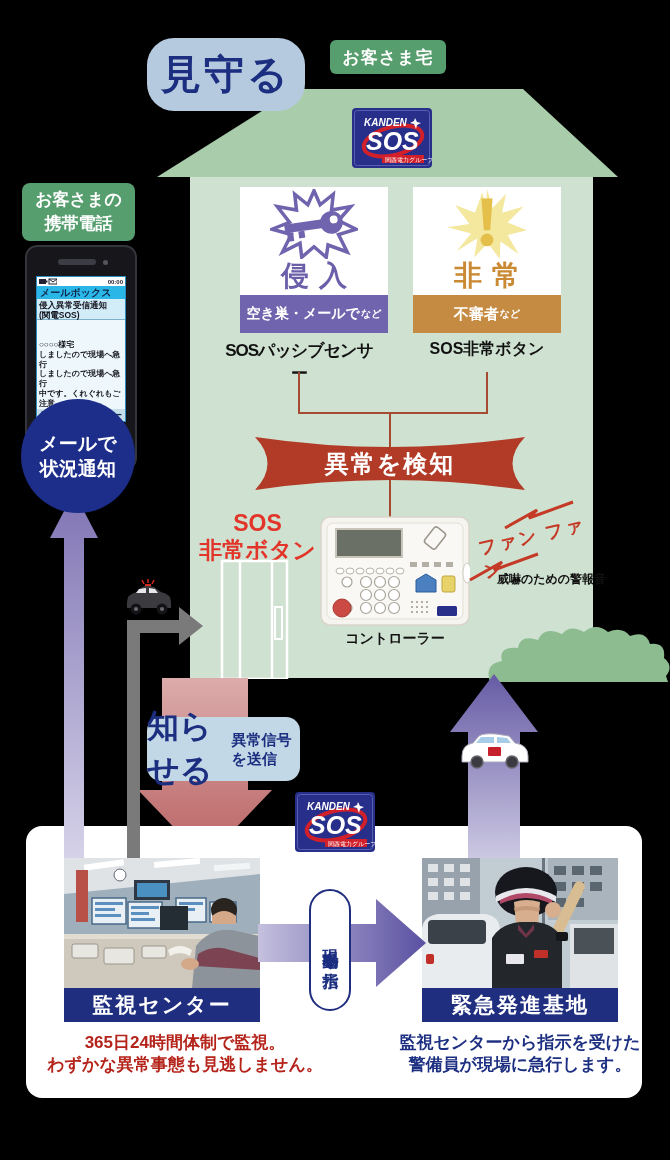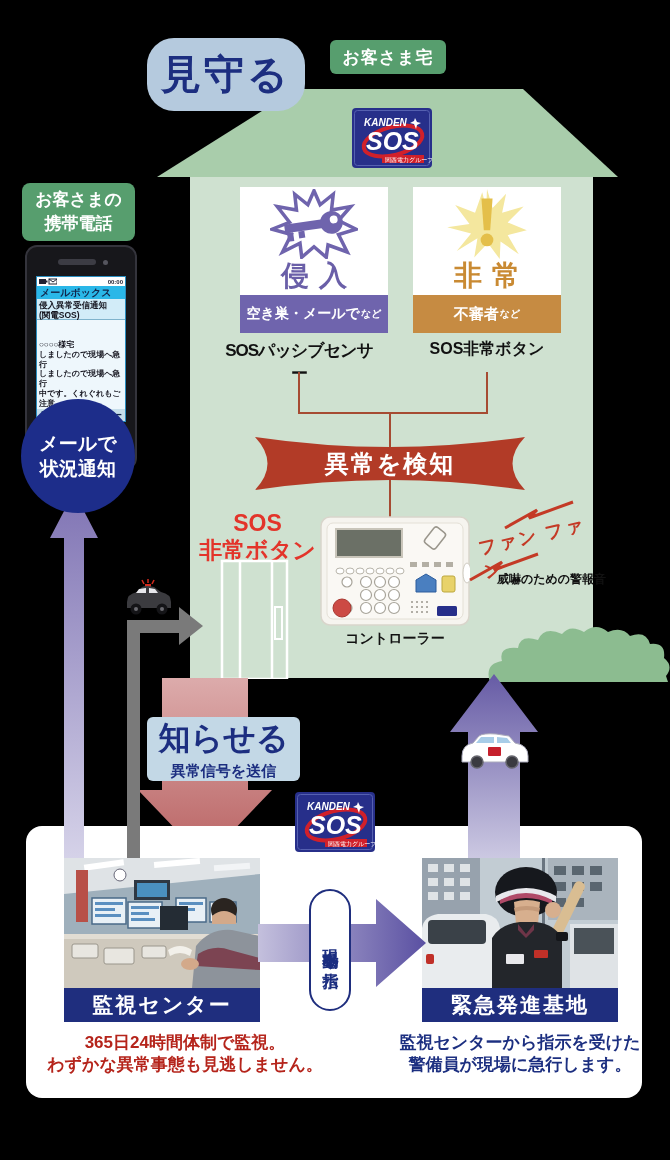--- a/index.html
+++ b/index.html
@@ -43,22 +43,22 @@
   
   #sos-red-label{left:180px;top:510px;width:155px;text-align:center;color:#e3342a;
                  font-weight:bold;font-size:23px;line-height:27px;}
   #controller-caption{left:330px;top:630px;width:130px;text-align:center;font-size:14px;
                       font-weight:bold;color:#111;}
   #alarm-sound{left:480px;top:524px;width:110px;color:#c43a26;font-size:18px;font-weight:bold;
                transform:rotate(-13deg);letter-spacing:2px;}
   #alarm-desc{left:466px;top:571px;width:140px;text-align:right;font-size:12px;font-weight:bold;color:#111;}
 
   
-  #notify-box{left:147px;top:717px;width:153px;height:64px;background:#c3d8e6;border-radius:6px;
-              flex-direction:column;}
+  #notify-box{left:147px;top:717px;width:153px;height:64px;background:#c3d8e6;border-radius:14px;
+              }
   #notify-box .big{font-size:32px;font-weight:bold;color:#1c2e80;}
   #notify-box .small{font-size:15px;font-weight:bold;color:#1c2e80;margin-top:1px;}
   #rush-box{left:422px;top:763px;width:153px;height:70px;background:#c3d8e6;border-radius:14px;
             flex-direction:column;}
   #rush-box .big{font-size:28px;font-weight:bold;color:#1c2e80;}
   #rush-box .small{font-size:15px;font-weight:bold;color:#1c2e80;margin-top:2px;}
 
   
   #phone-label{left:22px;top:183px;width:113px;height:58px;background:#579e6e;border-radius:8px;
                flex-direction:column;}

